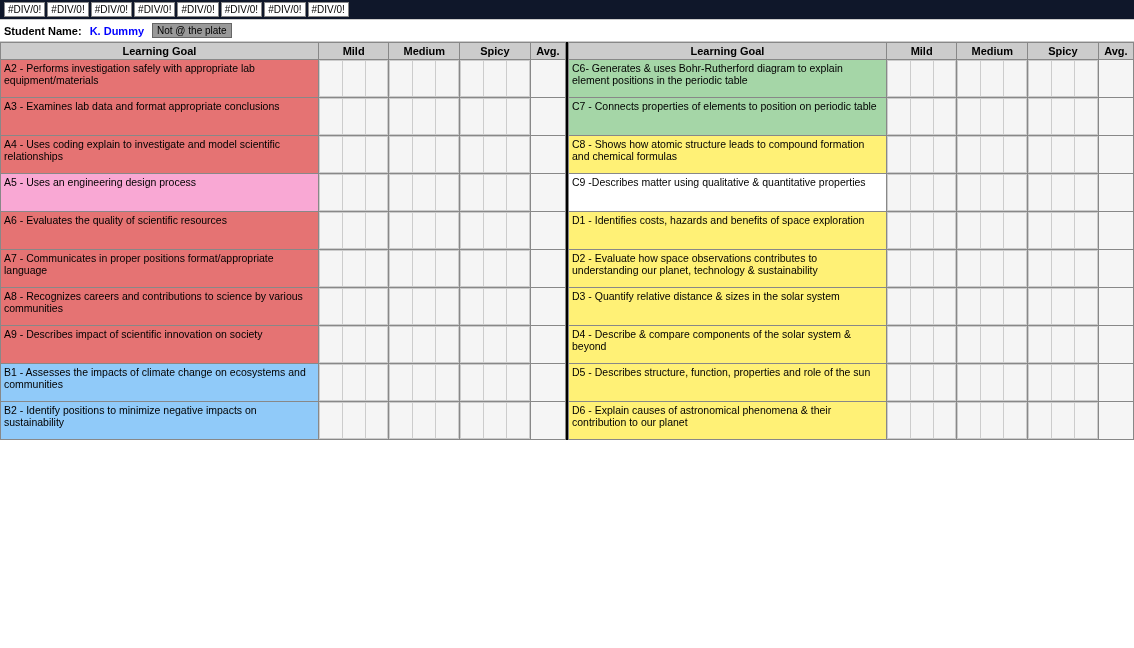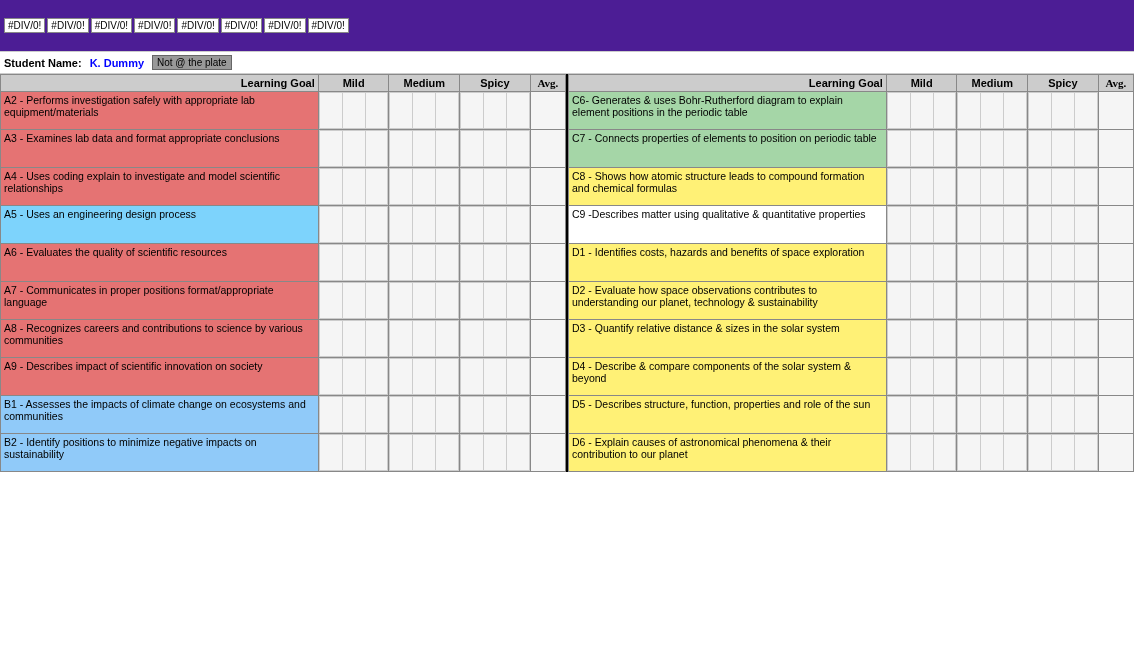--- a/index.html
+++ b/index.html
@@ -1,22 +1,22 @@
 <!DOCTYPE html>
 <html><head>
   <meta charset="utf-8">
   <style>
     * { box-sizing: border-box; margin: 0; padding: 0; }
     body { font-family: Arial, sans-serif; font-size: 11px; background: #fff; overflow: hidden; }
 
     .top-bar {
       display: flex;
       align-items: flex-end;
-      padding: 18px 4px;
-      background: #4c1d95;
+      padding: 2px 4px;
+      background: #0f172a;
       border-bottom: 1px solid #ccc;
     }
     .div-errors {
       display: flex;
       gap: 2px;
       flex-wrap: wrap;
     }
     .div-error-cell {
       border: 1px solid #888;
       padding: 1px 3px;
@@ -78,30 +78,29 @@
 
     thead th {
       background: #ccc;
       border: 1px solid #888;
       padding: 2px 3px;
       font-weight: bold;
       font-size: 11px;
       text-align: center;
     }
     thead th.goal-col {
-      text-align: right;
+      text-align: center;
       width: 270px;
       margin-top: 32px;
     }
     thead th.score-col {
       width: 60px;
     }
     thead th.avg-col {
       width: 30px;
-      font-family: Liberation Serif, serif;
     }
 
     tbody td {
       border: 1px solid #888;
       padding: 2px 3px;
       font-size: 10.5px;
       vertical-align: top;
     }
     tbody td.goal-cell {
       color: #000;
@@ -253,21 +252,21 @@
         <td style="border:1px solid #ccc;min-width:18px;height:36px;"></td>
         <td style="border:1px solid #ccc;min-width:18px;height:36px;"></td>
         <td style="border:1px solid #ccc;min-width:18px;height:36px;"></td>
       </tr>
                 </tbody>
               </table>
     </td>
     <td class="score-cell"></td>
   </tr>
           <tr>
-    <td class="goal-cell" style="background:#7dd3fc;width:270px;">A5 - Uses an engineering design process</td>
+    <td class="goal-cell" style="background:#f9a8d4;width:270px;">A5 - Uses an engineering design process</td>
     <td class="score-cell" style="padding:0;">
       <table style="width:100%;height:100%;border-collapse:collapse;">
                 <tbody>
                   <tr>
         <td style="border:1px solid #ccc;min-width:18px;height:36px;"></td>
         <td style="border:1px solid #ccc;min-width:18px;height:36px;"></td>
         <td style="border:1px solid #ccc;min-width:18px;height:36px;"></td>
       </tr>
                 </tbody>
               </table>

